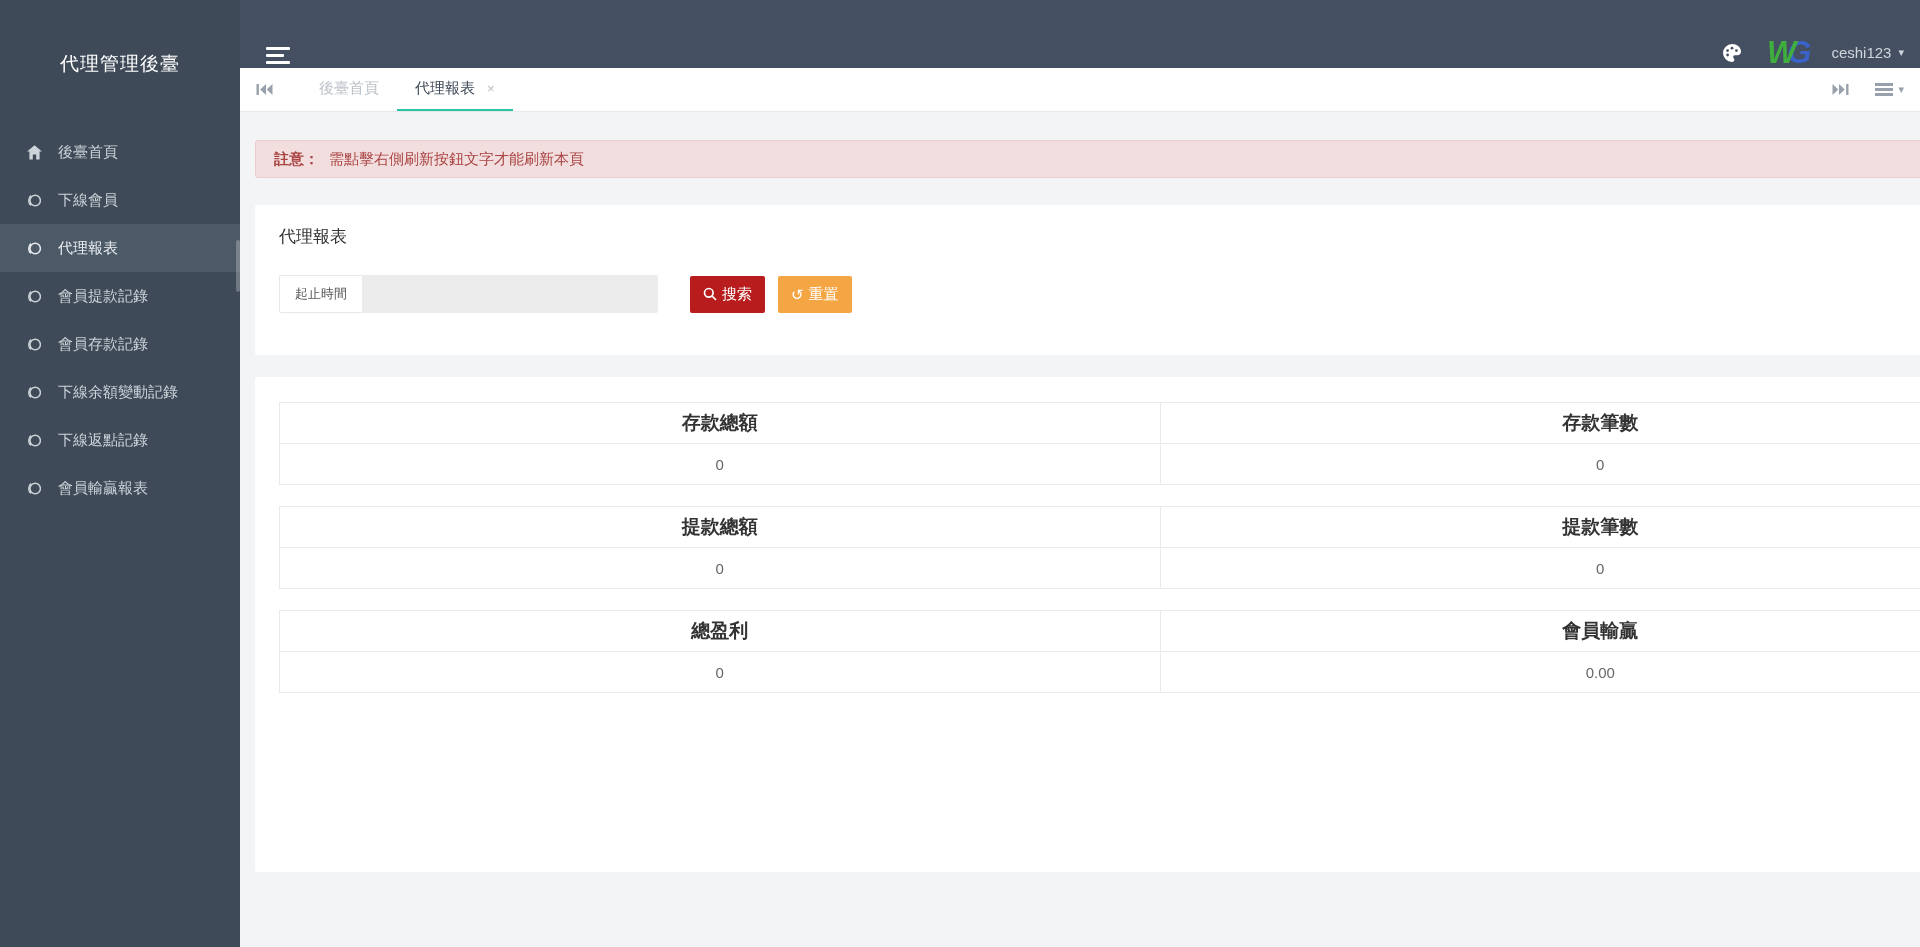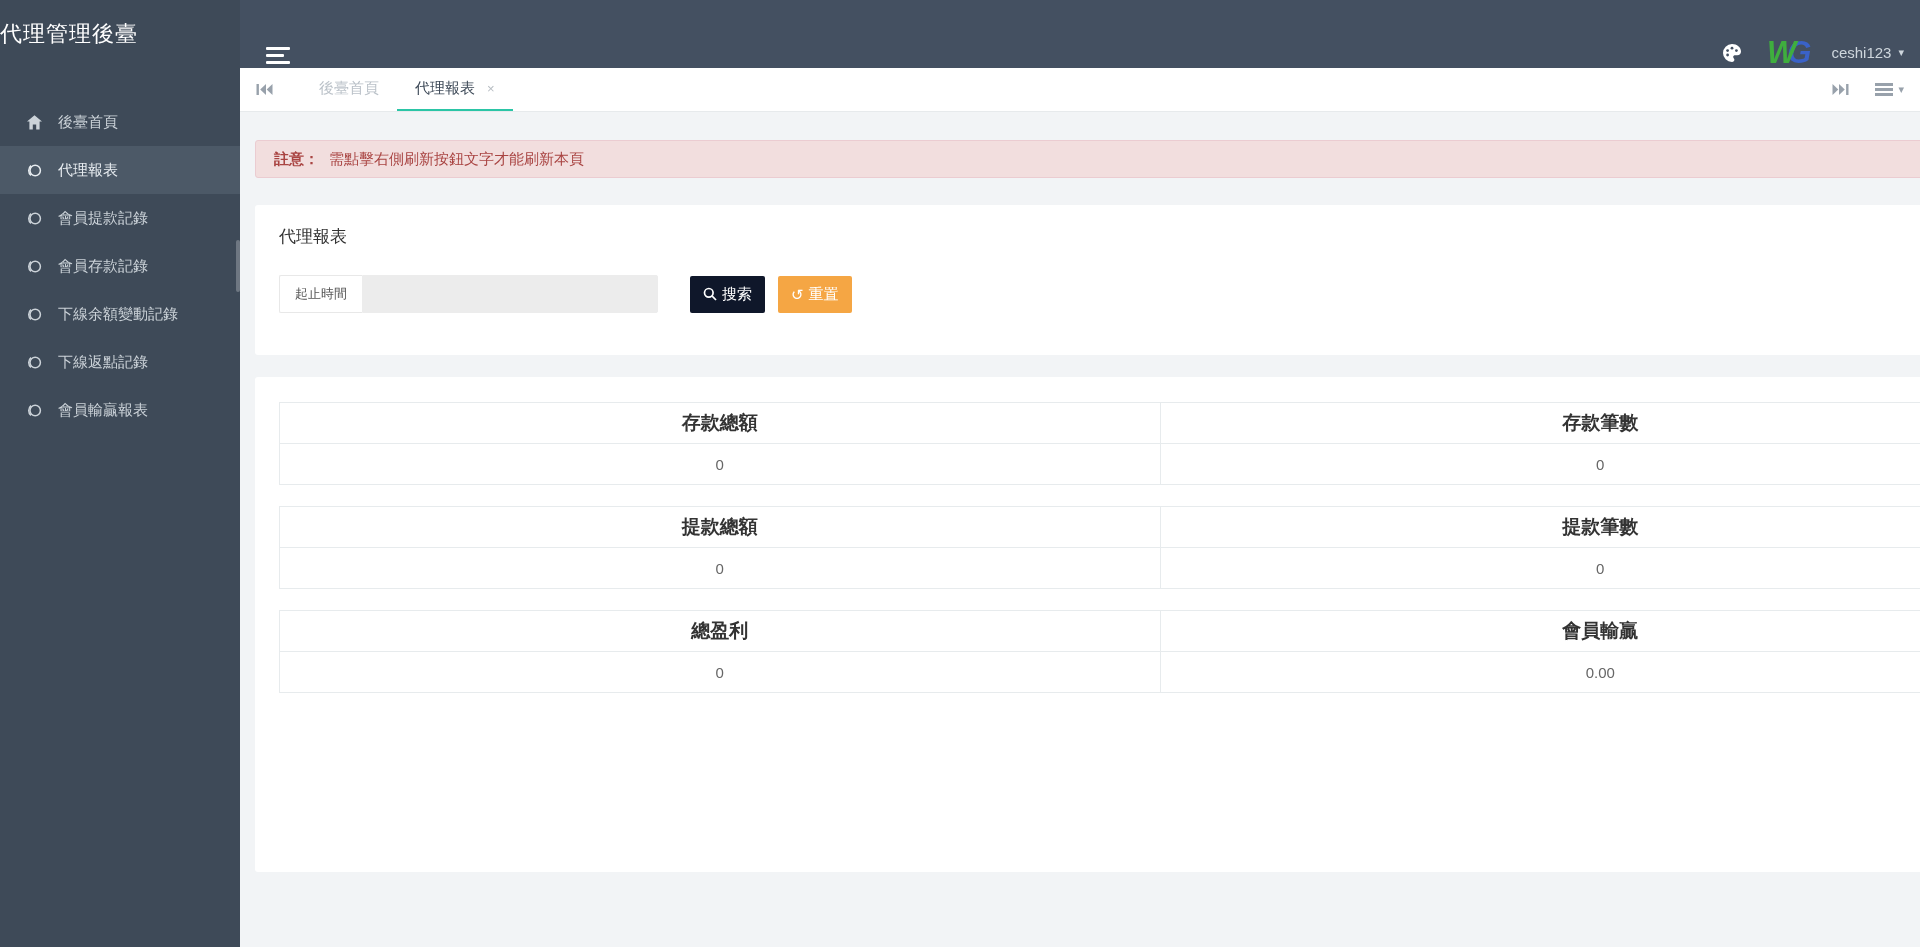--- a/index.html
+++ b/index.html
@@ -3,22 +3,22 @@
 <meta charset="utf-8">
 <style>
   * { margin:0; padding:0; box-sizing:border-box; }
   html,body { width:1920px; height:947px; overflow:hidden;
     font-family:"Liberation Sans","DejaVu Sans",sans-serif; }
   .app { position:relative; width:1920px; height:947px; background:#f2f4f6; }
 
   
   .sidebar { position:absolute; left:0; top:0; width:240px; height:947px;
     background:#3e4a58; z-index:5; }
-  .sidebar-title { height:68px; line-height:68px; text-align:left;
-    color:#fff; font-size:22px; letter-spacing:1px; }
+  .sidebar-title { height:68px; line-height:68px; text-align:center;
+    color:#fff; font-size:19px; letter-spacing:1px;margin-top:30px; }
   .menu { display:block; padding-top:30px; }
   .menu-item { display:flex; align-items:center; height:48px; padding-left:26px;
     color:#ccd3d9; font-size:15px; cursor:pointer; text-decoration:none; }
   .menu-item.active { background:#4c5967; color:#e8edf1; }
   .mi-icon { width:17px; height:17px; margin-right:15px; display:inline-flex; }
   .mi-icon svg { width:17px; height:17px; }
   .sidebar-scroll { position:absolute; right:0; top:240px; width:4px; height:52px;
     background:rgba(255,255,255,.25); border-radius:2px; }
 
   
@@ -77,21 +77,21 @@
   .input-group { display:flex; height:38px; }
   .addon { display:flex; align-items:center; padding:0 15px; background:#fff;
     border:1px solid #e8e8e8; border-right:none; font-size:13px; color:#555;
     border-radius:2px 0 0 2px; }
   .date-input { width:296px; height:38px; background:#ececec; border:1px solid #ececec;
     border-radius:0 2px 2px 0; outline:none; font-size:15px; padding:0 10px; color:#555; }
   .btn { display:inline-flex; align-items:center; justify-content:center; height:37px;
     padding:0 13px; border:none; border-radius:2px; color:#fff; font-size:15px;
     cursor:pointer; font-family:inherit; }
   .btn svg, .btn .btn-glyph { margin-right:5px; }
-  .btn-search { margin-left:32px; background:#0f172a; }
+  .btn-search { margin-left:32px; background:#b91c1c; }
   .btn-reset { margin-left:13px; background:#f5a644; }
   .btn-glyph { font-size:15px; line-height:1; }
 
   .panel-tables { margin-top:22px; padding:25px 24px 33px; min-height:495px; }
   table.report-table { width:100%; border-collapse:collapse; table-layout:fixed;
     margin-top:21px; }
   table.report-table:first-child { margin-top:0; }
   .report-table th, .report-table td { border:1px solid #e7ebed; height:41px;
     text-align:center; vertical-align:middle; }
   .report-table th { font-size:19px; color:#333; font-weight:700; }
@@ -106,20 +106,29 @@
   <aside class="sidebar">
     <div class="sidebar-title">代理管理後臺</div>
     <nav class="menu" id="sidebar-menu">
         <a class="menu-item">
           <span class="mi-icon">
             <svg viewBox="0 0 17 17" fill="currentColor">
               <path d="M8.5 1.2 L16 7.6 L13.6 7.6 L13.6 15.5 L10.2 15.5 L10.2 10.4 L6.8 10.4 L6.8 15.5 L3.4 15.5 L3.4 7.6 L1 7.6 Z"></path>
             </svg>
           </span>
           <span class="mi-label">後臺首頁</span>
+        </a>
+        <a class="menu-item">
+          <span class="mi-icon">
+            <svg viewBox="0 0 17 17">
+              <circle cx="9.2" cy="8.5" r="5.2" fill="none" stroke="currentColor" stroke-width="1.5"></circle>
+              <path d="M5 3.6 A6.4 6.4 0 0 0 5 13.4" fill="none" stroke="currentColor" stroke-width="1.5"></path>
+            </svg>
+          </span>
+          <span class="mi-label">下線會員</span>
         </a>
         <a class="menu-item active">
           <span class="mi-icon">
             <svg viewBox="0 0 17 17">
               <circle cx="9.2" cy="8.5" r="5.2" fill="none" stroke="currentColor" stroke-width="1.5"></circle>
               <path d="M5 3.6 A6.4 6.4 0 0 0 5 13.4" fill="none" stroke="currentColor" stroke-width="1.5"></path>
             </svg>
           </span>
           <span class="mi-label">代理報表</span>
         </a>

